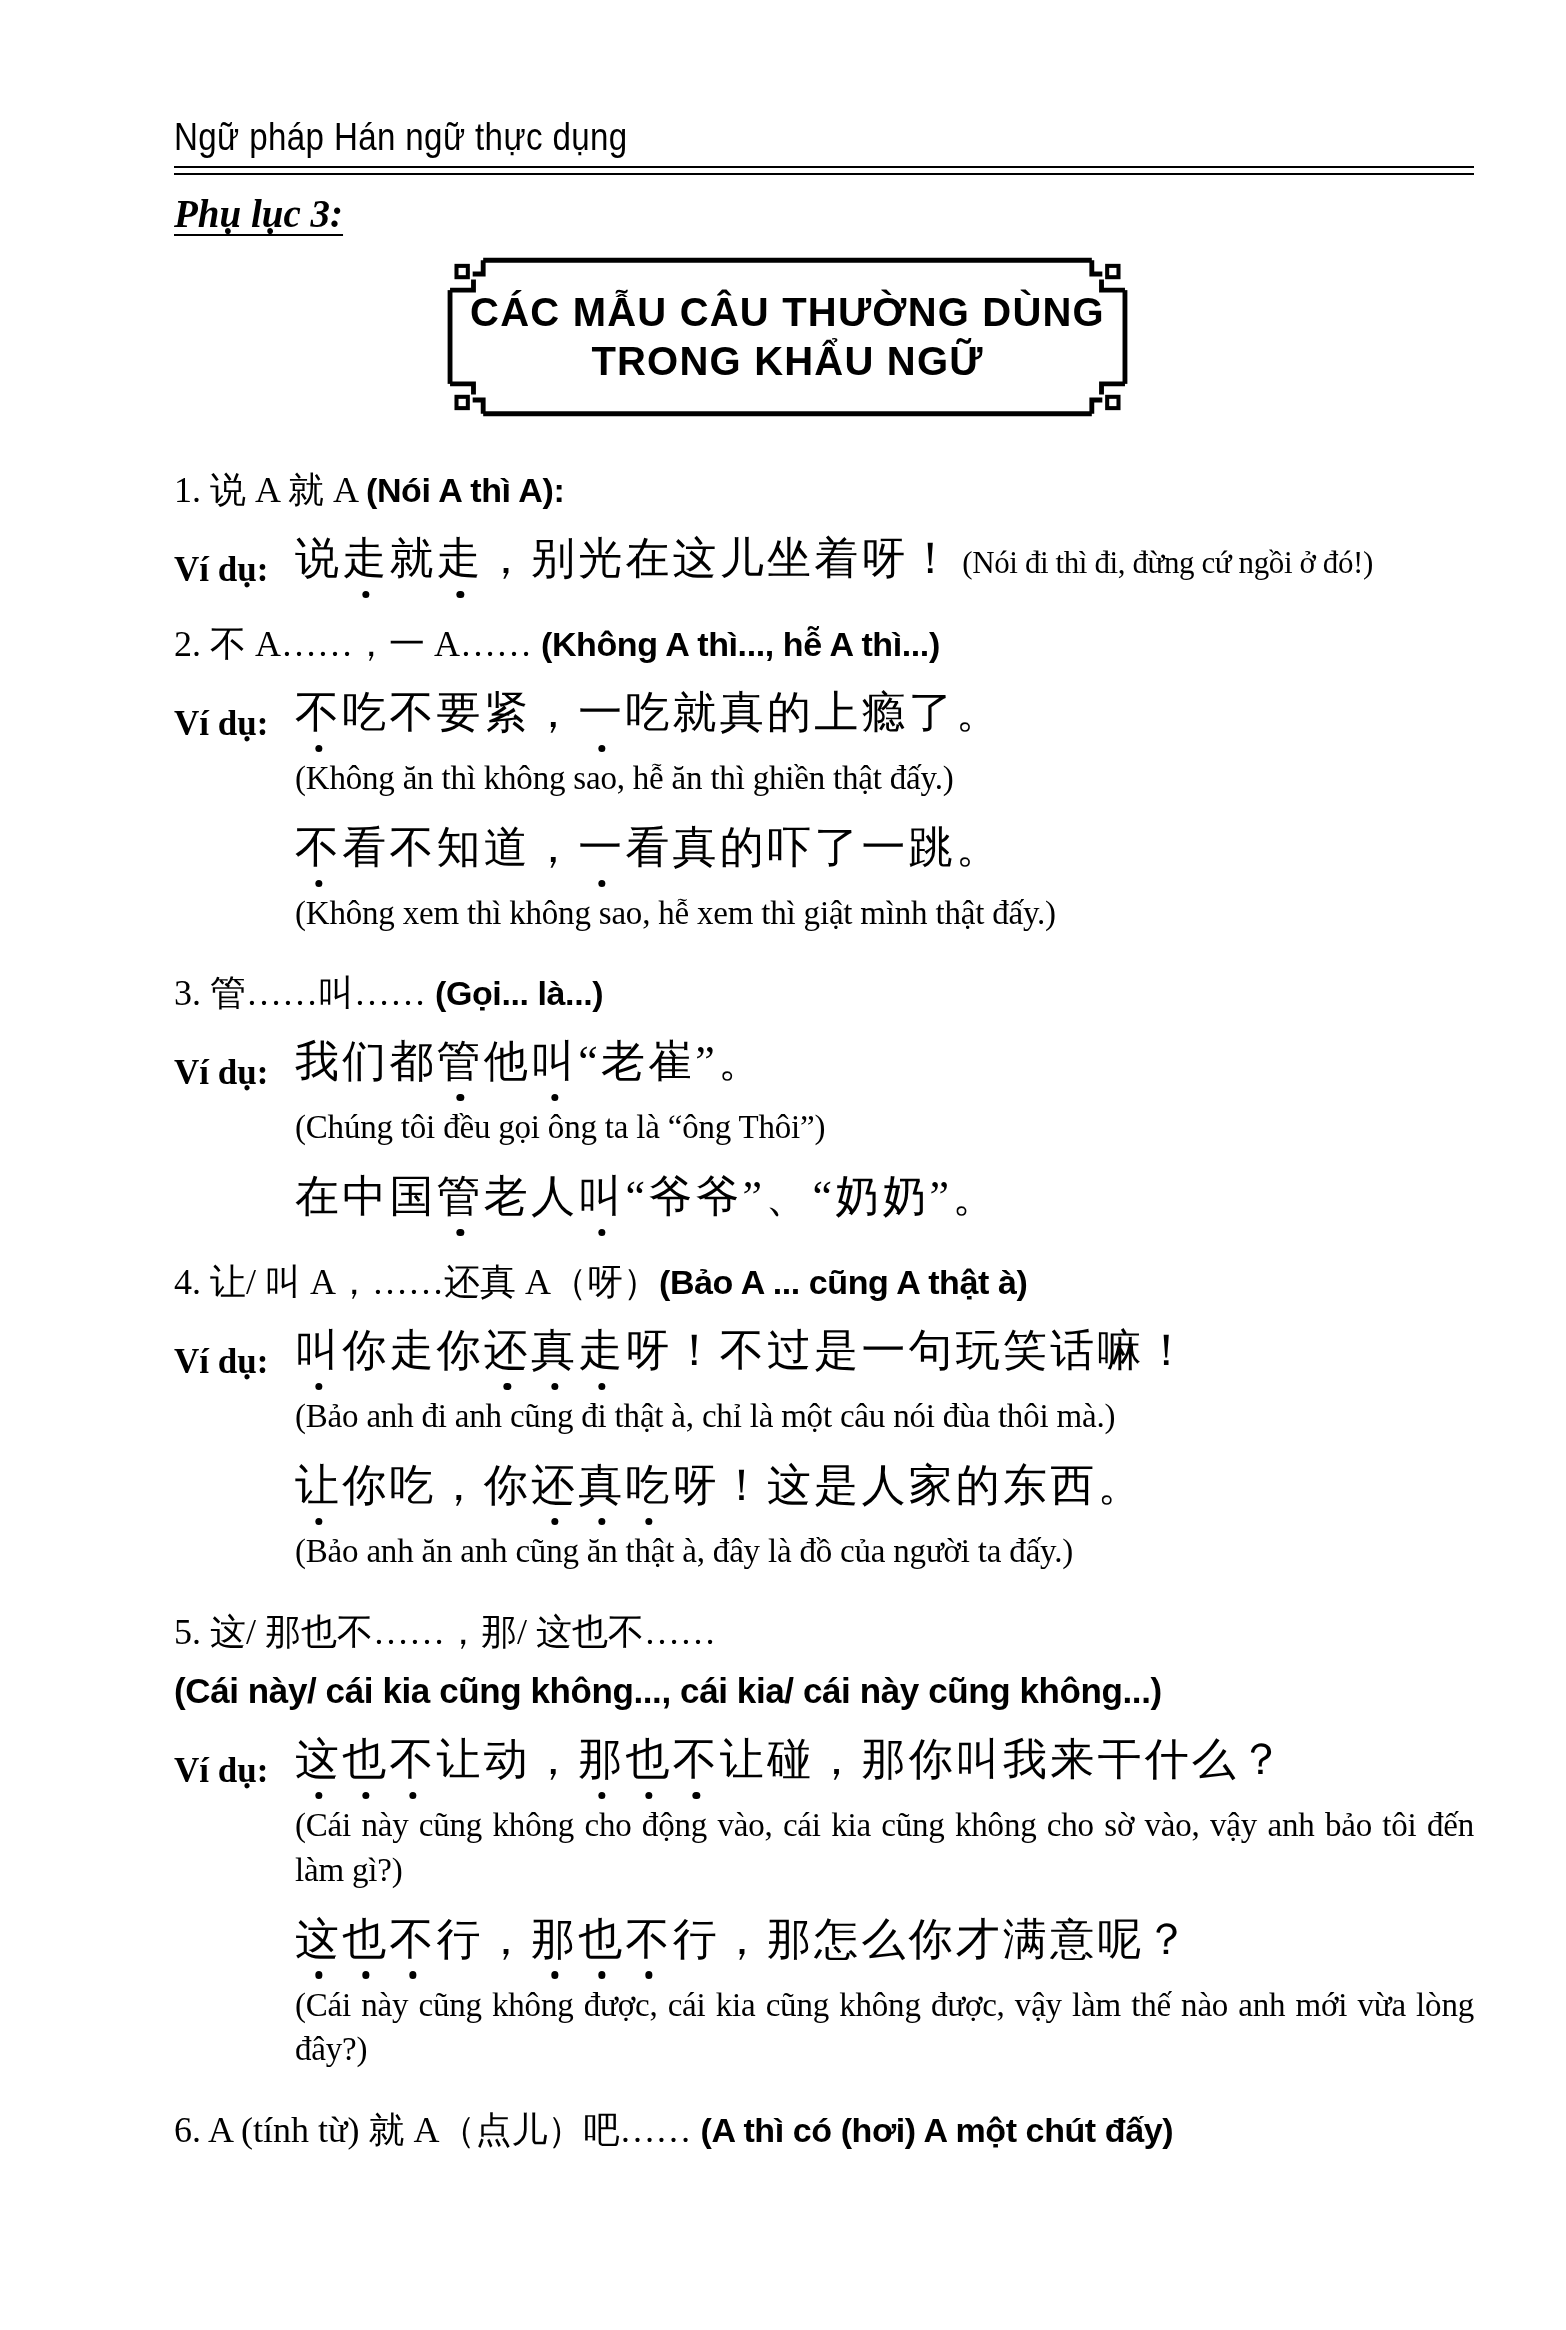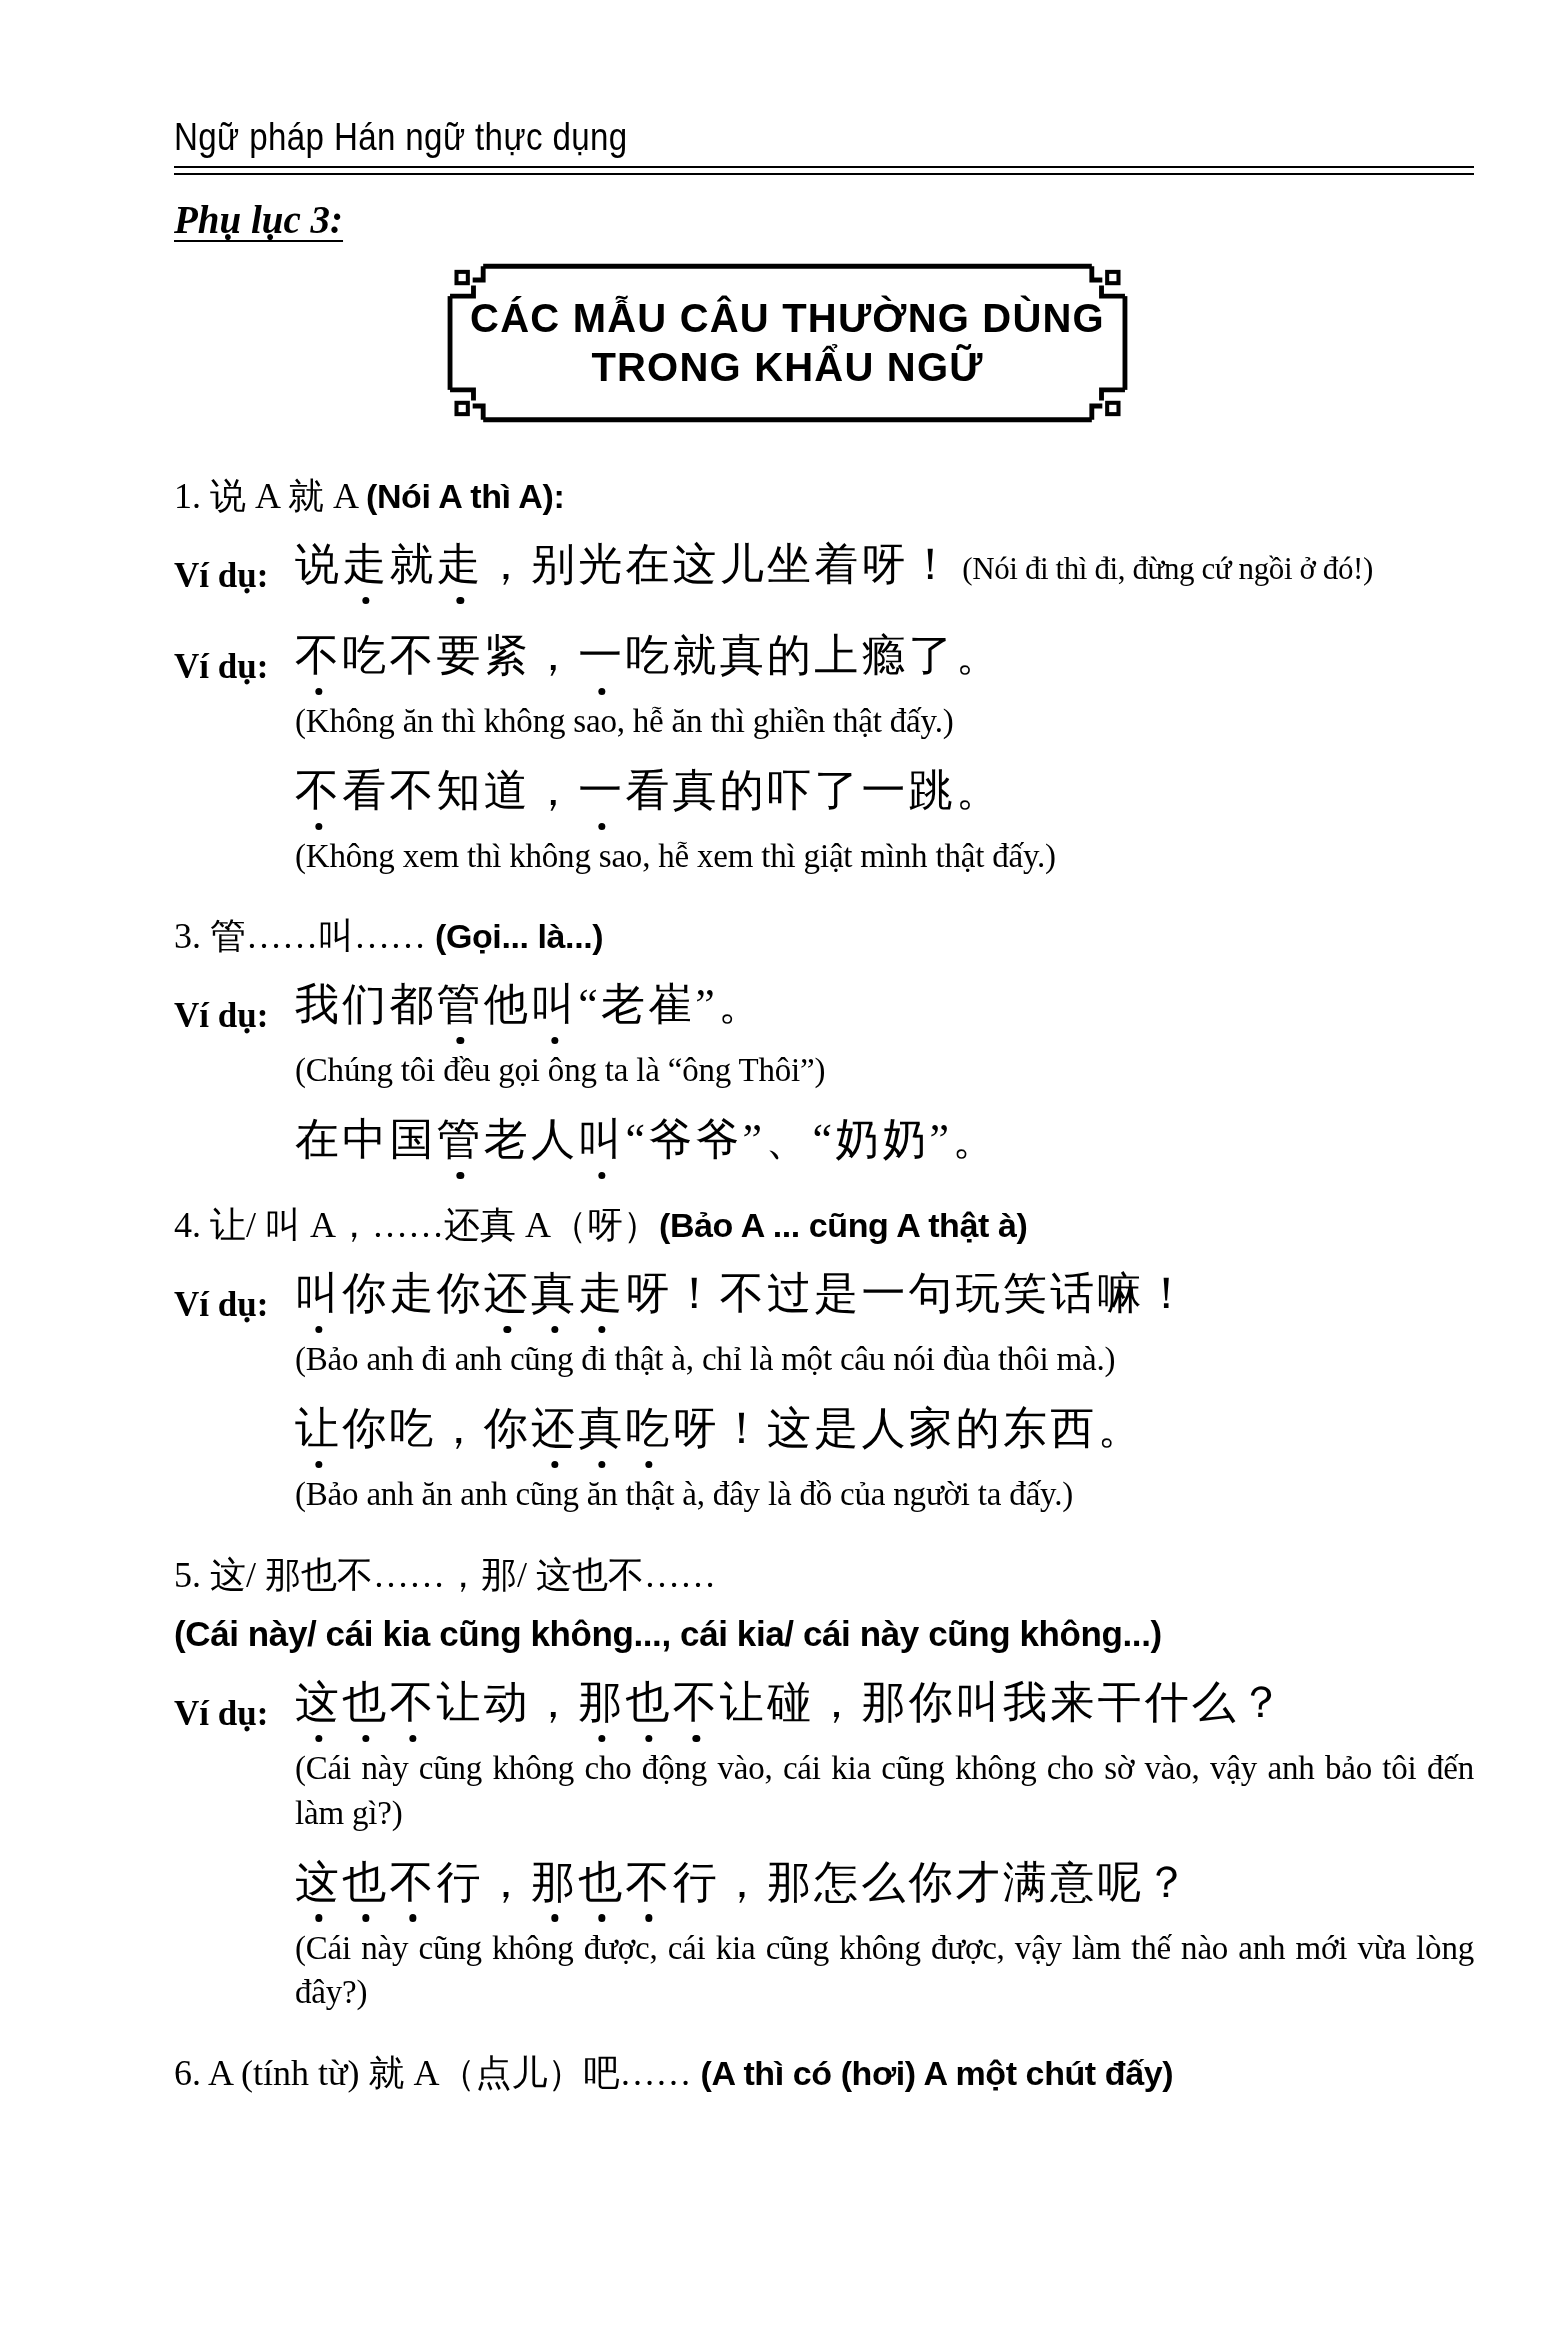--- a/index.html
+++ b/index.html
@@ -4,21 +4,21 @@
 <style>
   html,body{margin:0;padding:0;background:#ffffff;}
   body{width:1566px;height:2330px;color:#000;font-family:"Liberation Serif","DejaVu Serif",serif;overflow:hidden;}
   .page{padding:120px 92px 0 174px;}
 
   
   .header-title{font-family:"Liberation Sans","DejaVu Sans",sans-serif;font-size:36px;letter-spacing:0.4px;line-height:1.05;transform:scale(.92,1.08);transform-origin:left bottom;}
   .header-rule{margin-top:8px;height:5.7px;border-top:2.4px solid #000;border-bottom:2.4px solid #000;}
 
   
-  .appendix{margin-top:22px;font-size:39px;font-style:italic;font-weight:bold;width:max-content;
+  .appendix{margin-top:16px;font-size:39px;font-style:italic;font-weight:bold;width:max-content;
             text-decoration:underline;text-decoration-thickness:2.4px;text-underline-offset:6.5px;}
 
   
   .titlebox{position:relative;width:683px;height:162px;margin:19.4px 0 50px 272px;}
   .titlebox svg{position:absolute;left:0;top:0;}
   .titlebox .lines{position:absolute;inset:0;display:flex;flex-direction:column;align-items:center;justify-content:center;gap:4px;
                    font-family:"Liberation Sans","DejaVu Sans",sans-serif;font-weight:bold;font-size:40px;letter-spacing:1.2px;}
 
   
   .item{margin-bottom:36px;}
@@ -71,20 +71,21 @@
       <div>TRONG KHẨU NGỮ</div>
     </div>
   </div>
 
   <div class="items">
       <div class="item">
         <div class="item-head"><span class="num">1. </span><span class="head-cn">说 A 就 A </span><span class="vi">(Nói A thì A):</span></div>
         <div class="ex-cn"><span class="vidu">Ví dụ:</span><span class="cn-text">说<span class="em">走</span>就<span class="em">走</span>，别光在这儿坐着呀！</span><span class="vi-inline">(Nói đi thì đi, đừng cứ ngồi ở đó!)</span></div>
       </div>
       <div class="item">
+        <div class="item-head"><span class="num">2. </span><span class="head-cn">不 A……，一 A…… </span><span class="vi">(Không A thì..., hễ A thì...)</span></div>
         <div class="ex-cn"><span class="vidu">Ví dụ:</span><span class="cn-text"><span class="em">不</span>吃不要紧，<span class="em">一</span>吃就真的上瘾了。</span></div>
         <div class="vi-block">(Không ăn thì không sao, hễ ăn thì ghiền thật đấy.)</div>
         <div class="ex-cn"><span class="cn-text"><span class="em">不</span>看不知道，<span class="em">一</span>看真的吓了一跳。</span></div>
         <div class="vi-block">(Không xem thì không sao, hễ xem thì giật mình thật đấy.)</div>
       </div>
       <div class="item">
         <div class="item-head"><span class="num">3. </span><span class="head-cn">管……叫…… </span><span class="vi">(Gọi... là...)</span></div>
         <div class="ex-cn"><span class="vidu">Ví dụ:</span><span class="cn-text">我们都<span class="em">管</span>他<span class="em">叫</span>“老崔”。</span></div>
         <div class="vi-block">(Chúng tôi đều gọi ông ta là “ông Thôi”)</div>
         <div class="ex-cn"><span class="cn-text">在中国<span class="em">管</span>老人<span class="em">叫</span>“爷爷”、“奶奶”。</span></div>

